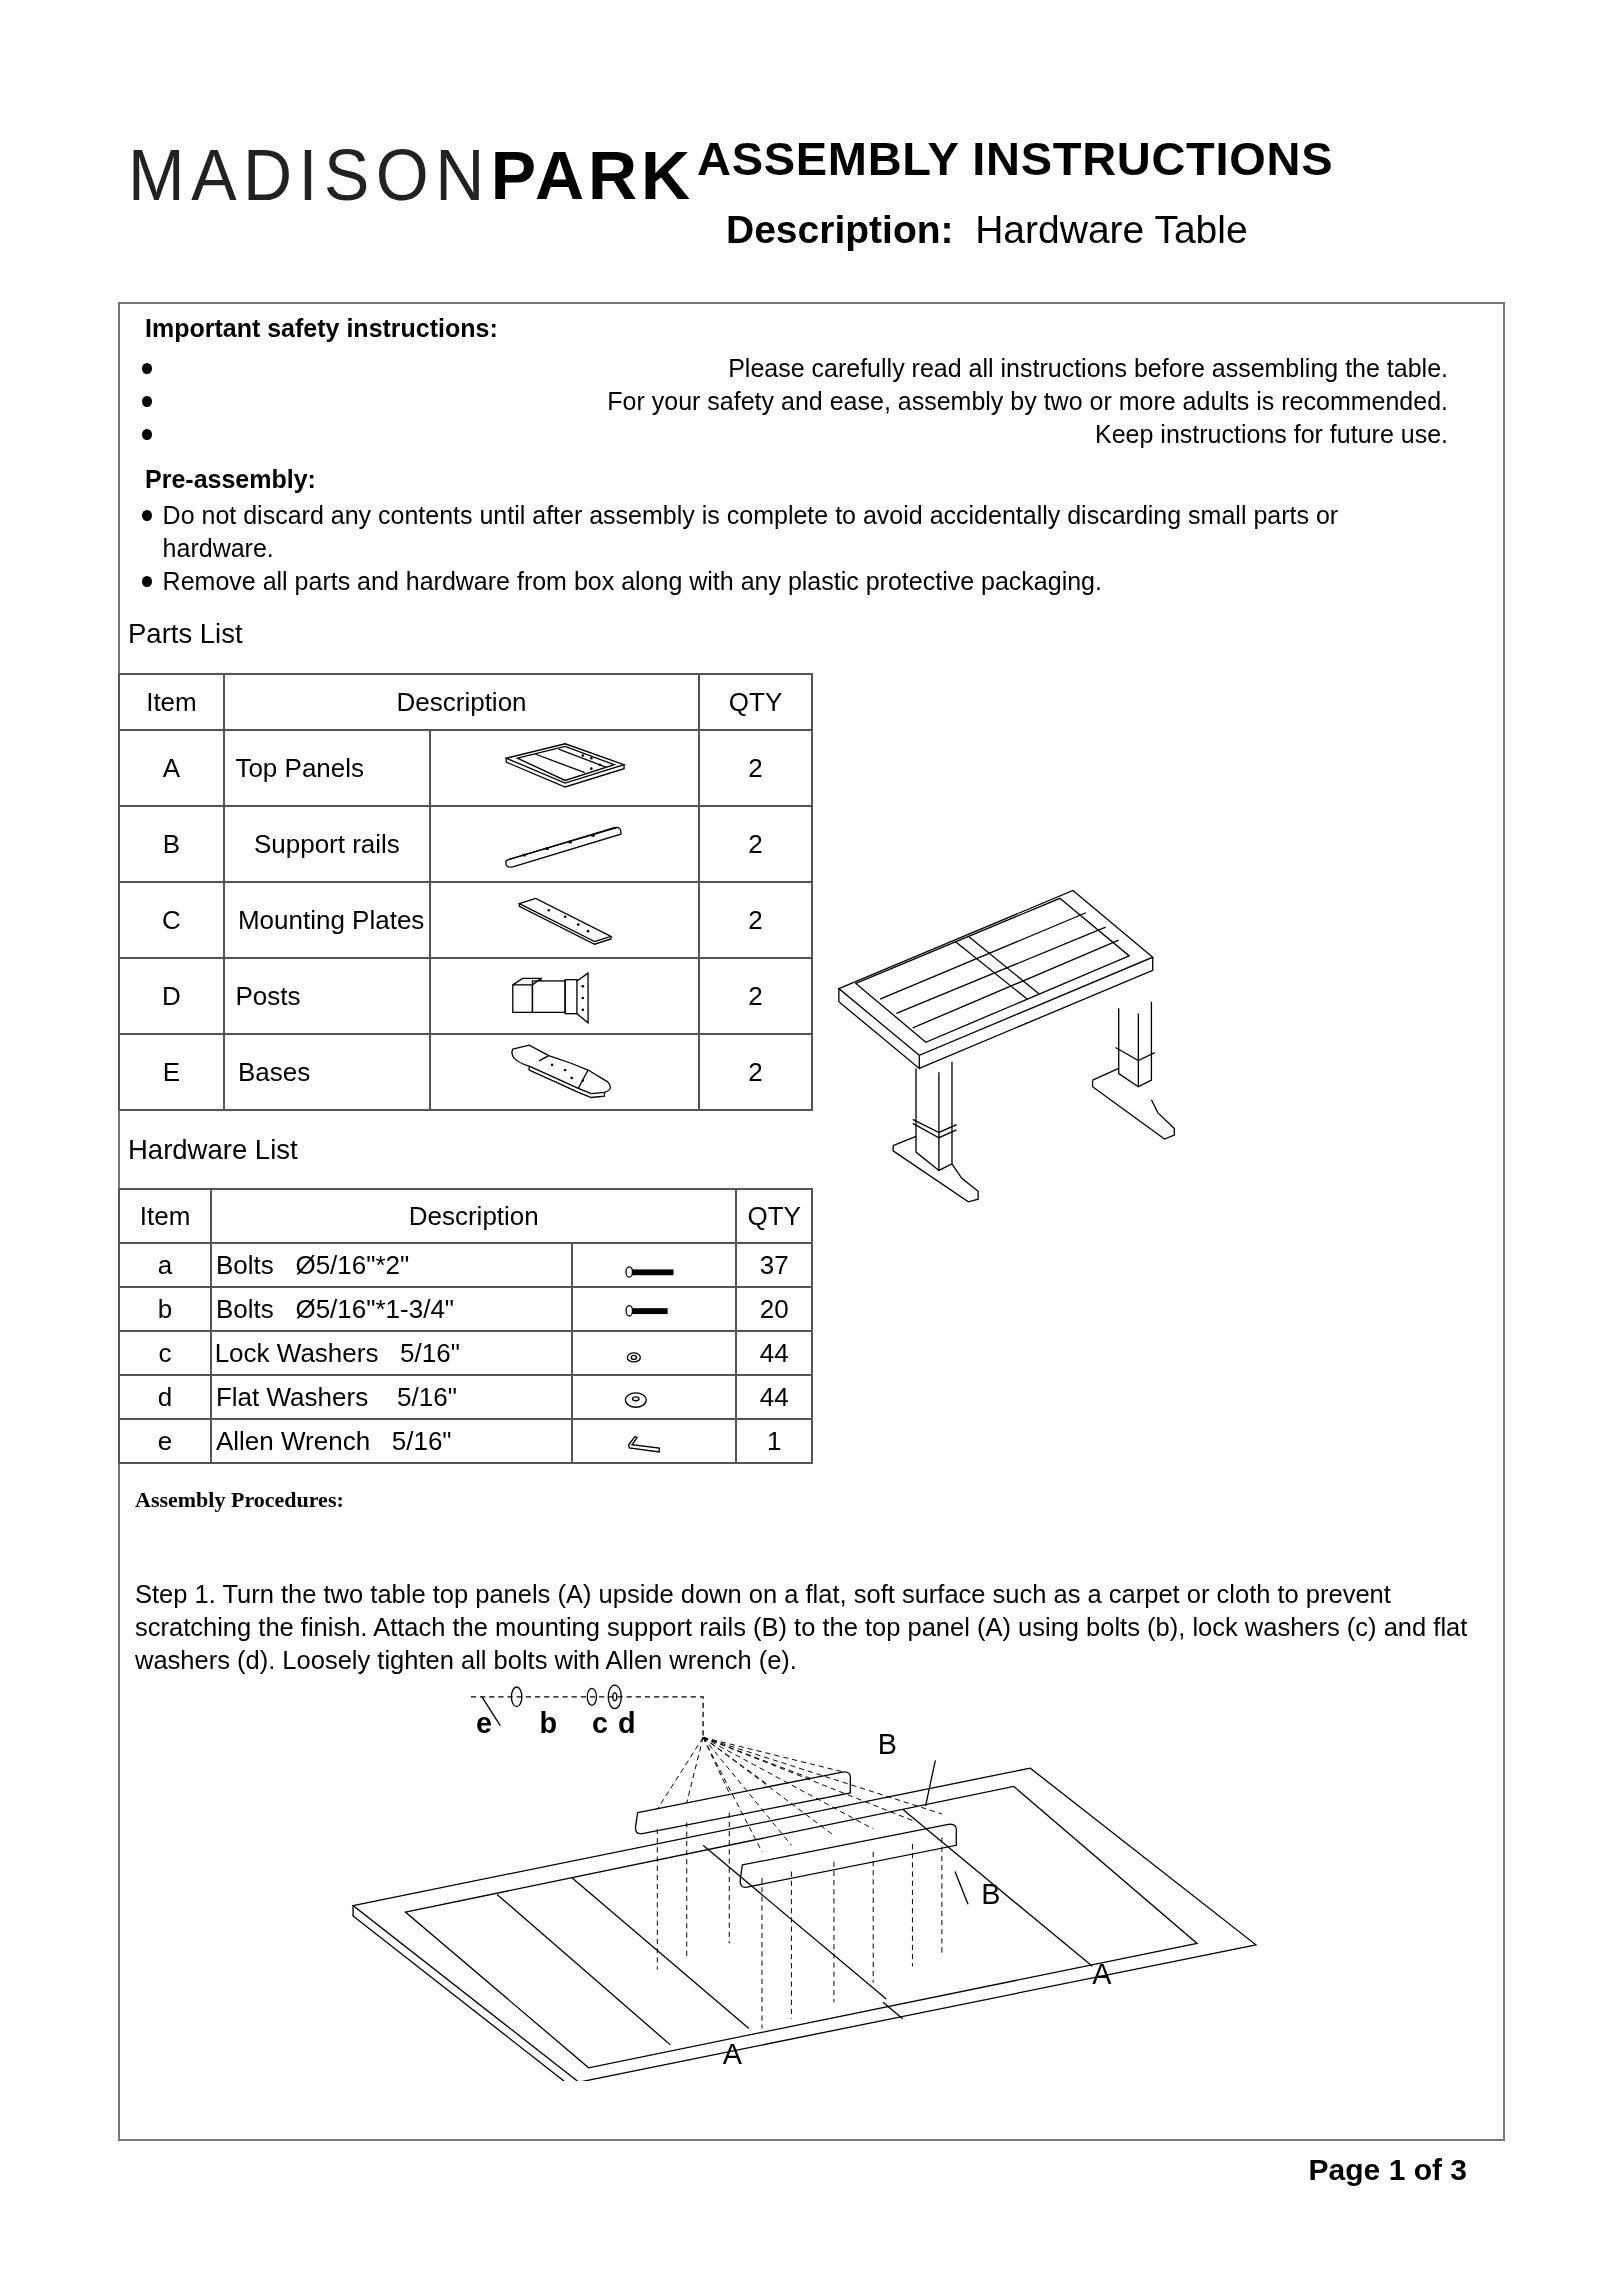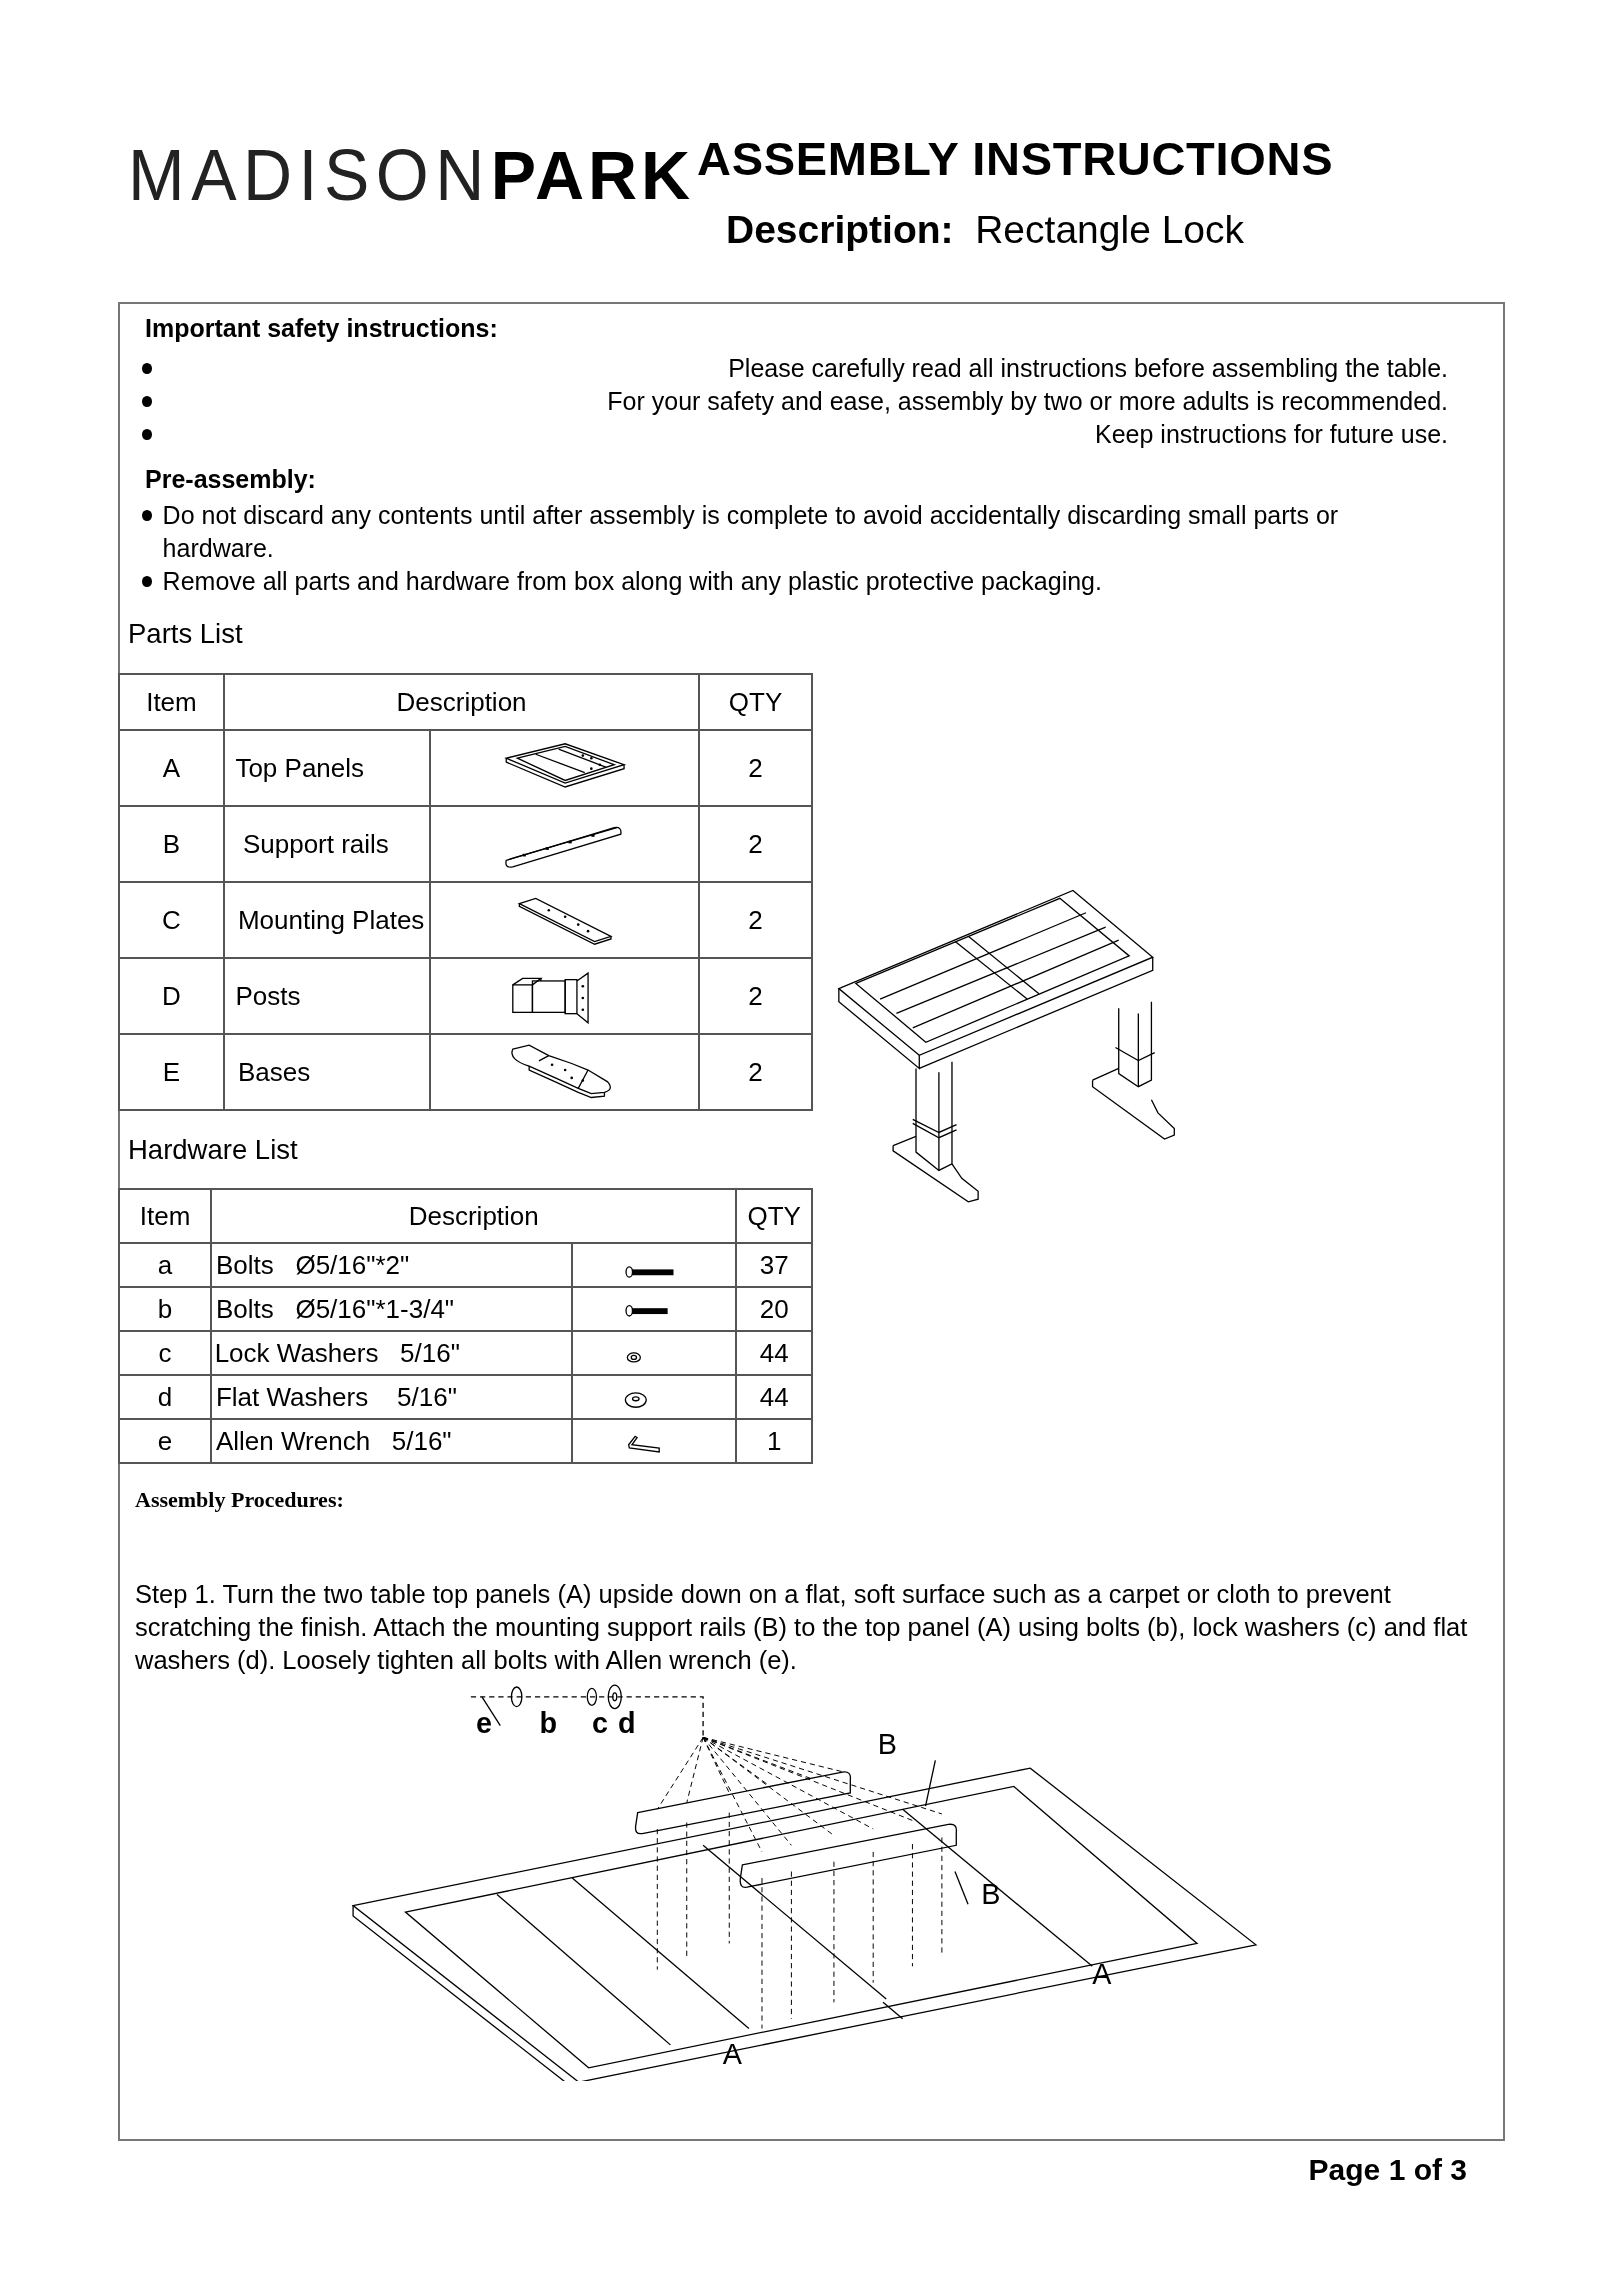--- a/index.html
+++ b/index.html
@@ -31,21 +31,21 @@
 </style>
 </head>
 <body>
 
 <div class="abs logo">
   <span class="thin">MADISON</span><span class="bold">PARK</span>
 </div>
 <div class="abs title">ASSEMBLY  INSTRUCTIONS</div>
 <div class="abs subtitle">
   <b>Description:</b>&nbsp;
-  <span>Rectangle Lock</span>
+  <span>Hardware Table</span>
 </div>
 
 <div class="abs frame"></div>
 
 <div class="abs h-bold" style="left:145px;top:314px;">Important safety instructions:</div>
 <ul class="abs bul" style="left:139px;top:352px;width:1309px;text-align:right;">
   <li>Please carefully read all instructions before assembling the table.</li>
   <li>For your safety and ease, assembly by two or more adults is recommended.</li>
   <li>Keep instructions for future use.</li>
 </ul>
@@ -87,21 +87,21 @@
               <circle cx="245" cy="40" r="2"></circle>
               <circle cx="245" cy="56" r="2"></circle>
               <circle cx="258" cy="50" r="2"></circle>
             </g>
           </svg>
     </td>
     <td class="c">2</td>
   </tr>
   <tr>
     <td class="c item">B</td>
-    <td style="padding-left:18px">Support rails</td>
+    <td style="padding-left:29px">Support rails</td>
     <td>
       <svg width="267" height="72" viewBox="0 0 408 110">
             <g fill="none" stroke="#000" stroke-width="2">
               <path d="M115 80 L280 30 Q292 28 290 40 L125 90 Q112 92 115 80 Z"></path>
               <path d="M120 78 L284 30"></path>
             </g>
             <g fill="#000">
               <rect x="140" y="70" width="5" height="4"></rect>
               <rect x="175" y="60" width="5" height="4"></rect>
               <rect x="210" y="50" width="5" height="4"></rect>

